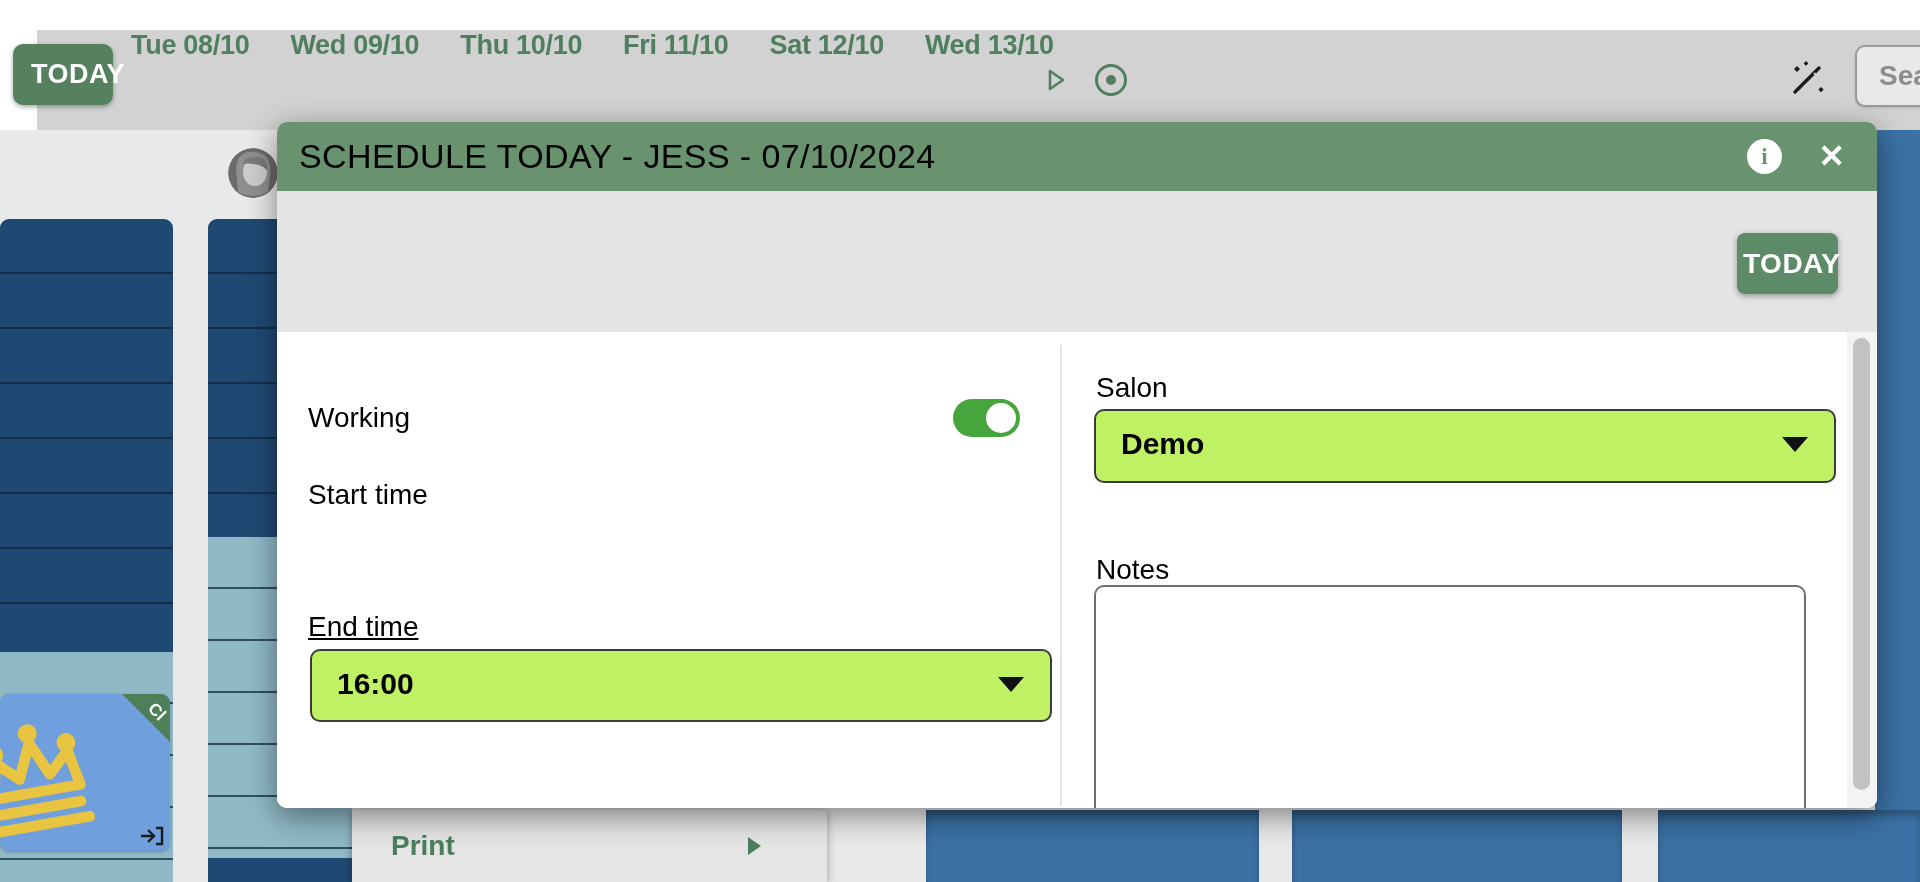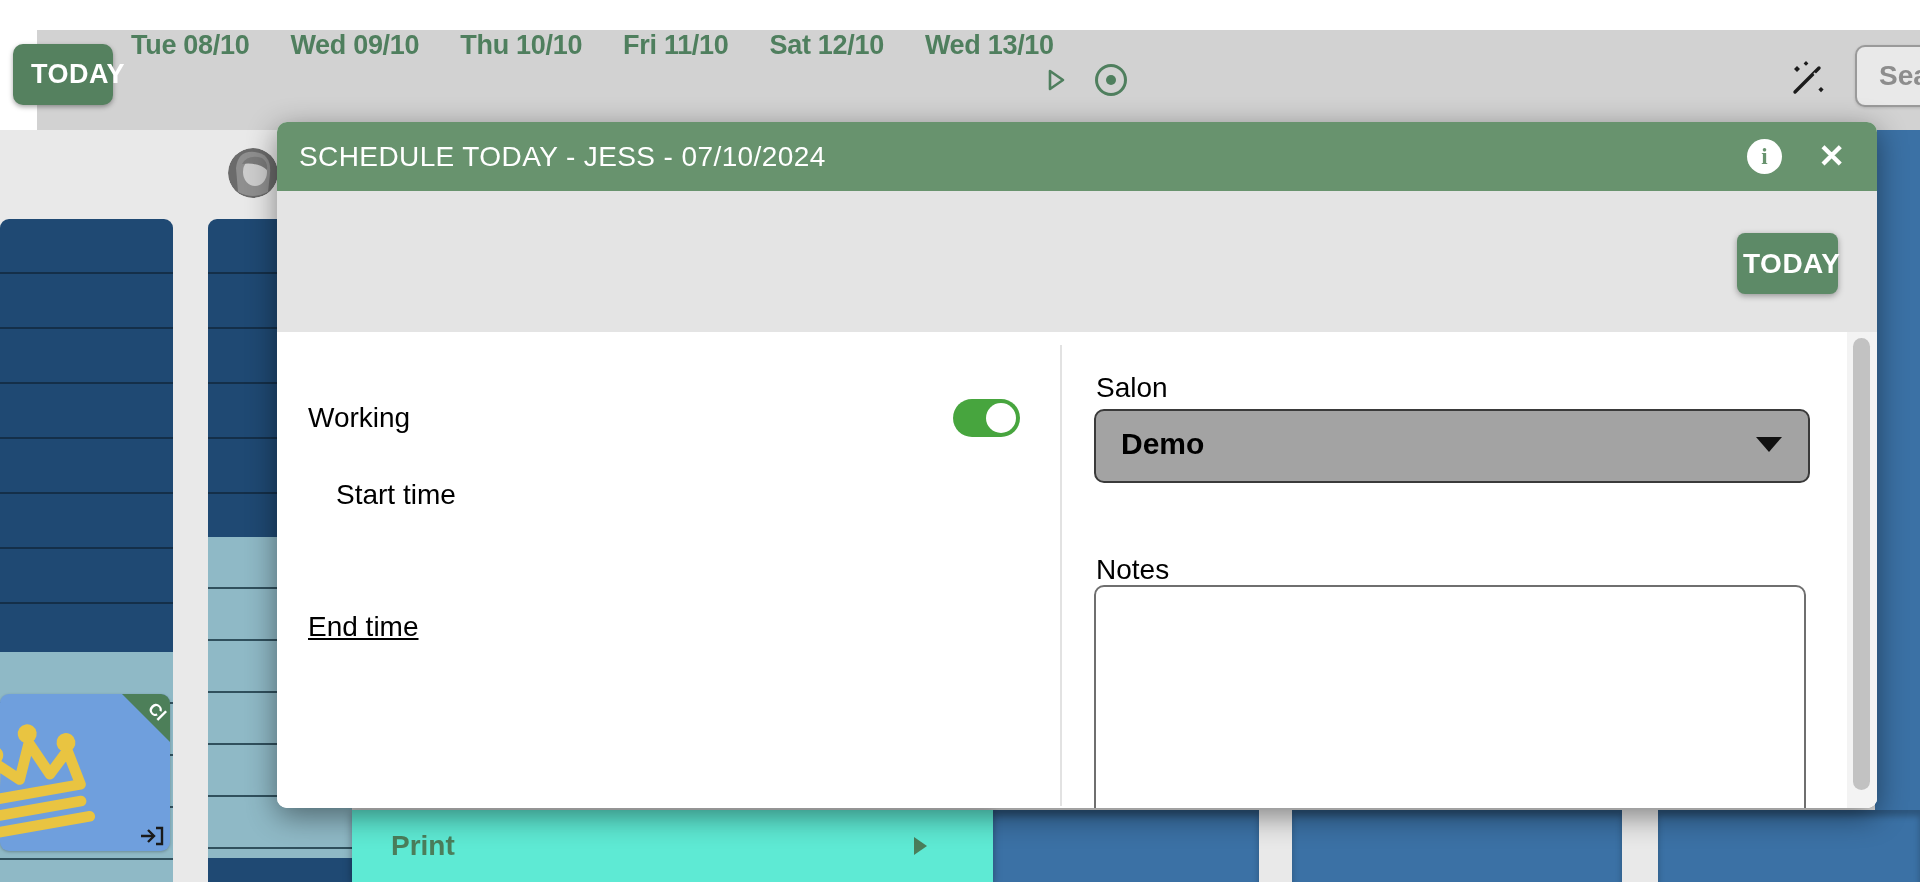--- a/index.html
+++ b/index.html
@@ -40,43 +40,43 @@
   .appt{position:absolute;left:0;top:694px;width:170px;height:157px;background:#6f9fdd;border-radius:9px;
     box-shadow:0 1px 3px rgba(0,0,0,.25);overflow:hidden;}
   .fold{position:absolute;right:0;top:0;width:0;height:0;border-top:48px solid #4d7f59;border-left:48px solid transparent;}
   .fold-label{position:absolute;right:5px;top:8px;color:#fff;font-size:17px;font-weight:bold;transform:rotate(45deg);}
   .crown{position:absolute;left:-30px;top:24px;transform:rotate(-10deg);}
   .exit-ic{position:absolute;right:6px;bottom:5px;}
 
   .avatar{position:absolute;left:228px;top:148px;width:50px;height:50px;border-radius:50%;overflow:hidden;cursor:pointer;}
 
   
-  .print-menu{position:absolute;left:352px;top:810px;width:641px;height:72px;background:#5eead4;
+  .print-menu{position:absolute;left:352px;top:810px;width:475px;height:72px;background:#e5e5e5;
     box-shadow:0 2px 8px rgba(0,0,0,.35);}
   .print-item{position:relative;height:72px;line-height:72px;color:#4b7e5b;font-weight:bold;font-size:28px;
     padding-left:39px;cursor:pointer;}
   .submenu-arrow{position:absolute;right:66px;top:27px;width:0;height:0;
     border-left:13px solid #4b7e5b;border-top:9px solid transparent;border-bottom:9px solid transparent;}
 
   
   .modal{position:absolute;left:277px;top:122px;width:1600px;height:686px;background:#fff;border-radius:10px;
     box-shadow:0 8px 30px rgba(0,0,0,.45);overflow:hidden;}
   .m-header{position:absolute;left:0;top:0;width:100%;height:69px;background:#68936e;}
-  .m-title{position:absolute;left:22px;top:0;line-height:69px;color:#ffffff;font-size:28px;font-weight:500;letter-spacing:.4px;text-align:center;}
+  .m-title{position:absolute;left:22px;top:0;line-height:69px;color:#000000;font-size:34px;font-weight:500;letter-spacing:.4px;text-align:center;}
   .info-btn{position:absolute;right:95px;top:17px;width:35px;height:35px;border:none;border-radius:50%;background:#fff;
     color:#68936e;font-weight:bold;font-size:23px;font-family:"Liberation Serif",serif;line-height:35px;text-align:center;cursor:pointer;padding:0;}
   .close-btn{position:absolute;right:32px;top:12px;border:none;background:transparent;color:#fff;font-size:32px;
     font-weight:bold;cursor:pointer;padding:0;line-height:44px;}
   .m-toolbar{position:absolute;left:0;top:69px;width:100%;height:141px;background:#e4e4e4;}
   .save-btn{position:absolute;right:39px;top:111px;width:101px;height:61px;background:#5d8a67;border:none;border-radius:8px;
     color:#fff;font-weight:bold;font-size:28px;letter-spacing:.5px;box-shadow:0 2px 6px rgba(0,0,0,.35);cursor:pointer;}
   .m-body{position:absolute;left:0;top:210px;width:100%;height:476px;background:#fff;}
 
   .fld-label{position:absolute;font-size:28px;color:#000;}
-  .select{position:absolute;width:712px;height:69px;border:2px solid #3a3a3a;border-radius:10px;background:#a3a3a3;cursor:pointer;}
+  .select{position:absolute;width:712px;height:69px;border:2px solid #3a3a3a;border-radius:10px;background:#bef264;cursor:pointer;padding-left:26px;}
   .select .val{position:absolute;left:25px;top:0;line-height:65px;font-size:30px;font-weight:bold;color:#000;}
   .caret{position:absolute;right:26px;top:26px;width:0;height:0;
     border-left:13px solid transparent;border-right:13px solid transparent;border-top:15px solid #111;}
 
   .toggle{position:absolute;left:676px;top:277px;width:67px;height:38px;border-radius:19px;background:#bdbdbd;cursor:pointer;}
   .toggle.on{background:#47a53e;}
   .toggle .thumb{position:absolute;top:4px;left:4px;width:30px;height:30px;border-radius:50%;background:#fff;transition:left .1s;}
   .toggle.on .thumb{left:33px;}
 
   .divider{position:absolute;left:783px;top:223px;width:2px;height:461px;background:#e2e2e2;}
@@ -174,23 +174,27 @@
     </div>
     <div class="m-toolbar"></div>
     <button class="save-btn">TODAY</button>
     <div class="m-body"></div>
 
     <span class="fld-label" style="left:31px;top:280px;">Working</span>
     <div class="toggle on">
       <div class="thumb"></div>
     </div>
 
-    <span class="fld-label" style="left:31px;top:357px;margin-left:28px;">Start time</span>
+    <span class="fld-label" style="left:31px;top:357px;">Start time</span>
 
     <span class="fld-label" style="left:31px;top:489px;text-decoration:underline;">End time</span>
+    <div class="select" style="left:33px;top:527px;">
+      <span class="val">16:00</span>
+      <span class="caret"></span>
+    </div>
 
     <div class="divider"></div>
 
     <span class="fld-label" style="left:819px;top:250px;">Salon</span>
     <div class="select" style="left:817px;top:287px;height:70px;">
       <span class="val">Demo</span>
       <span class="caret"></span>
     </div>
 
     <span class="fld-label" style="left:819px;top:432px;">Notes</span>

